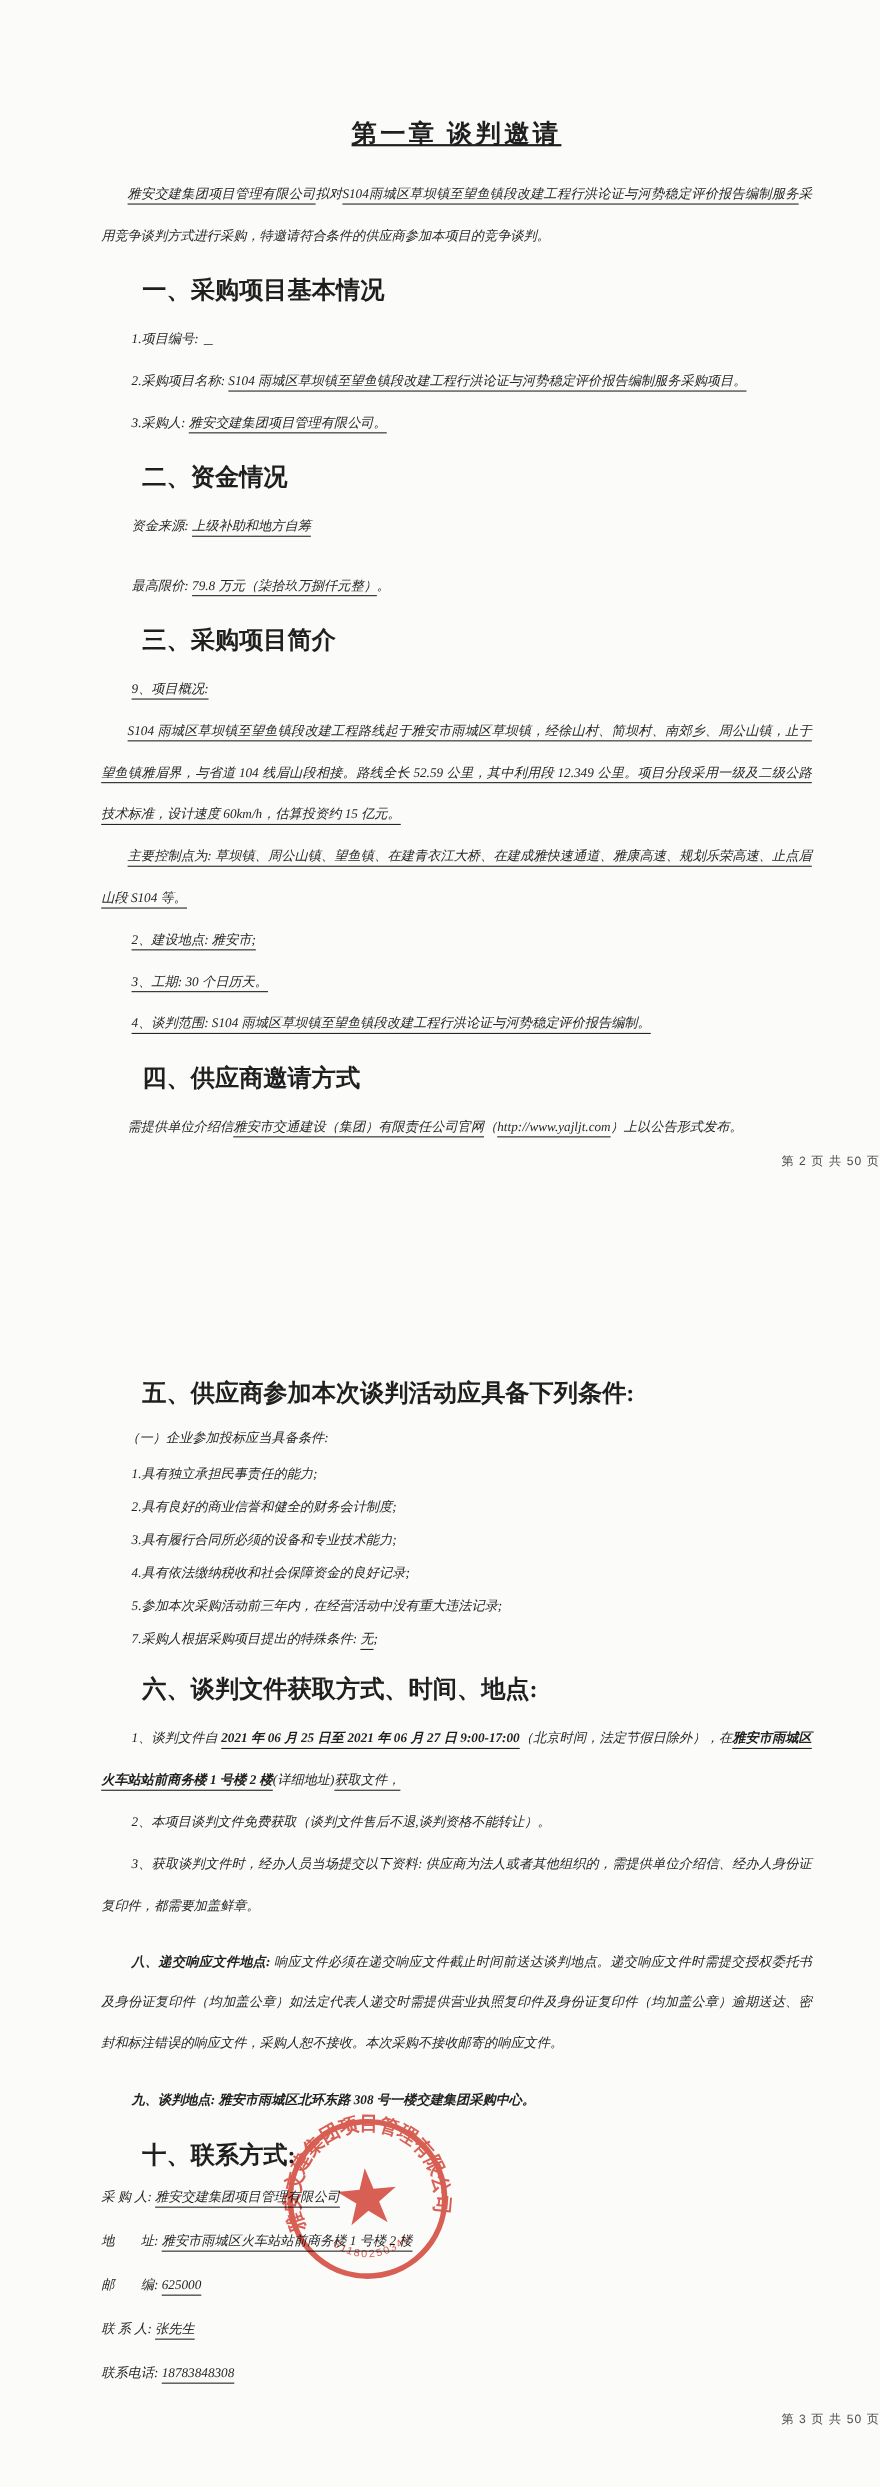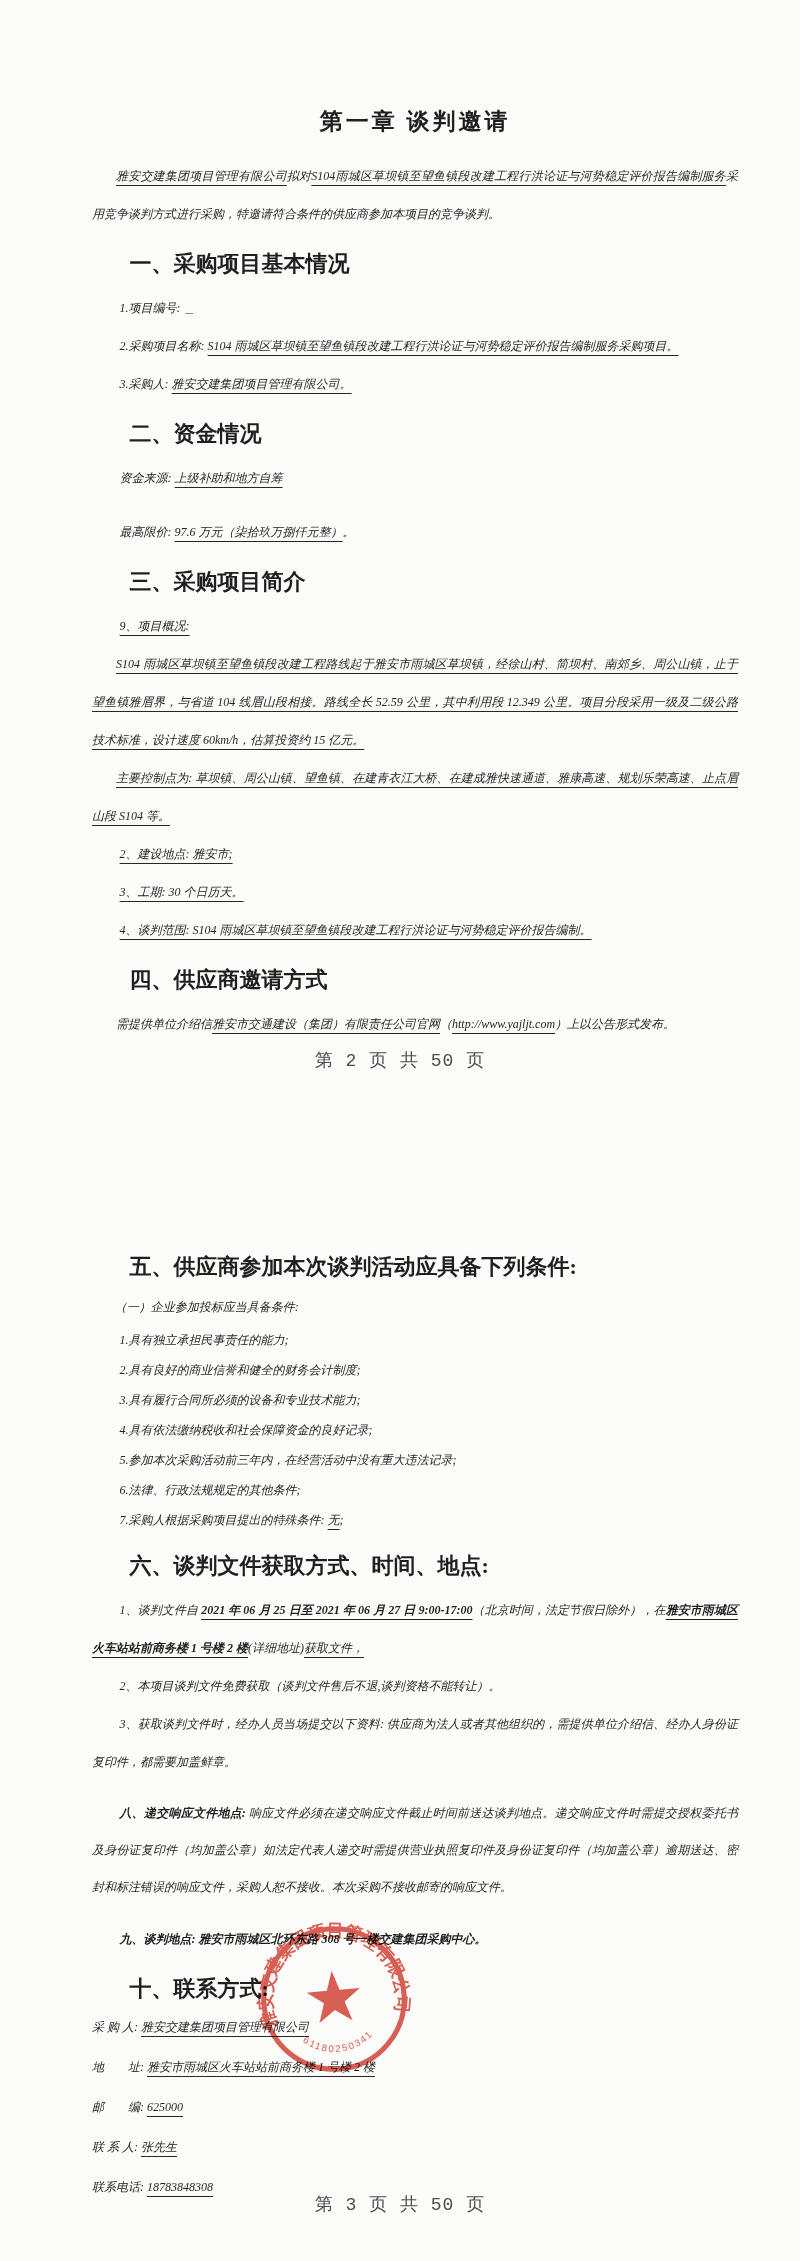--- a/index.html
+++ b/index.html
@@ -8,21 +8,21 @@
     background:#fbfbfa;
     font-family:"Liberation Serif","DejaVu Serif",serif;
     color:#262626;
   }
   .doc{position:relative;width:800px;height:2261px;overflow:hidden;}
   .page{position:relative;box-sizing:border-box;}
   #page-1{height:1160px;padding:106px 62px 0 92px;}
   #page-2{height:1101px;padding:92px 62px 0 92px;}
   .title{
     font-size:23px;font-weight:bold;text-align:center;
-    letter-spacing:3px;margin:0 0 20px 0;color:#1f1f1f;
+    letter-spacing:3px;margin:0 0 20px 0;color:#1f1f1f;text-decoration:underline;
   }
   .heading{
     font-size:22px;font-weight:bold;color:#1f1f1f;
     margin:16px 0 10px 0;text-indent:1.7em;
   }
   .content > .heading:first-child{margin-top:0;}
   .para{
     margin:0;font-size:12px;line-height:38px;
     text-align:justify;color:#262626;font-style:italic;
   }
@@ -32,23 +32,23 @@
   .v-sub{line-height:31px;text-indent:1.9em;margin:4px 0 2px;}
   .v-mt8{margin-top:8px;}
   .v-mt14{margin-top:14px;}
   .v-mt16{margin-top:16px;}
   .v-contact{line-height:26px;margin:0 0 14px 0;text-align:left;}
   .v-contact.v-mt8{margin-top:10px;}
   .u{text-decoration:underline;text-underline-offset:5px;text-decoration-thickness:1px;}
   .b{font-weight:bold;color:#1f1f1f;}
   .v-eight{line-height:37px;}
   .page-footer{
-    position:absolute;left:0;right:0;text-align:center;
-    font-size:18px;color:#4d4d4d;letter-spacing:1px;
-    font-family:Liberation Mono, monospace;
+    position:absolute;left:0;right:0;text-align:right;
+    font-size:11px;color:#4d4d4d;letter-spacing:1px;
+    font-family:Liberation Sans, sans-serif;
   }
   #page-1 .page-footer{top:1048px;}
   #page-2 .page-footer{top:1032px;}
   .seal{
     position:absolute;left:256px;top:1918px;width:156px;height:162px;
     opacity:.88;mix-blend-mode:multiply;transform:rotate(-5deg);
     pointer-events:none;
   }
   .seal svg{width:100%;height:100%;}
   .seal-name{font-family:"Liberation Sans","DejaVu Sans",sans-serif;font-weight:bold;font-size:23px;fill:#d84a3d;}
@@ -62,21 +62,21 @@
   <section class="page" id="page-1">
     <div class="content">
         <h1 class="title">第一章 谈判邀请</h1>
         <p class="para v-indent v-mt16"><span class="u ">雅安交建集团项目管理有限公司</span><span>拟对</span><span class="u ">S104雨城区草坝镇至望鱼镇段改建工程行洪论证与河势稳定评价报告编制服务</span><span>采用竞争谈判方式进行采购，特邀请符合条件的供应商参加本项目的竞争谈判。</span></p>
         <h2 class="heading">一、采购项目基本情况</h2>
         <p class="para v-item"><span>1.项目编号: </span><span>＿</span></p>
         <p class="para v-item"><span>2.采购项目名称: </span><span class="u ">S104 雨城区草坝镇至望鱼镇段改建工程行洪论证与河势稳定评价报告编制服务采购项目。</span></p>
         <p class="para v-item"><span>3.采购人: </span><span class="u ">雅安交建集团项目管理有限公司。</span></p>
         <h2 class="heading">二、资金情况</h2>
         <p class="para v-item v-mt8"><span>资金来源: </span><span class="u ">上级补助和地方自筹</span></p>
-        <p class="para v-item v-mt16"><span>最高限价: </span><span class="u ">97.6 万元（柒拾玖万捌仟元整）</span><span>。</span></p>
+        <p class="para v-item v-mt16"><span>最高限价: </span><span class="u ">79.8 万元（柒拾玖万捌仟元整）</span><span>。</span></p>
         <h2 class="heading">三、采购项目简介</h2>
         <p class="para v-item"><span class="u ">9、项目概况: </span></p>
         <p class="para v-indent"><span class="u ">S104 雨城区草坝镇至望鱼镇段改建工程路线起于雅安市雨城区草坝镇，经徐山村、简坝村、南郊乡、周公山镇，止于望鱼镇雅眉界，与省道 104 线眉山段相接。路线全长 52.59 公里，其中利用段 12.349 公里。项目分段采用一级及二级公路技术标准，设计速度 60km/h，估算投资约 15 亿元。</span></p>
         <p class="para v-indent"><span class="u ">主要控制点为: 草坝镇、周公山镇、望鱼镇、在建青衣江大桥、在建成雅快速通道、雅康高速、规划乐荣高速、止点眉山段 S104 等。</span></p>
         <p class="para v-item"><span class="u ">2、建设地点: 雅安市;</span></p>
         <p class="para v-item"><span class="u ">3、工期: 30 个日历天。</span></p>
         <p class="para v-item"><span class="u ">4、谈判范围: S104 雨城区草坝镇至望鱼镇段改建工程行洪论证与河势稳定评价报告编制。</span></p>
         <h2 class="heading">四、供应商邀请方式</h2>
         <p class="para v-indent"><span>需提供单位介绍信</span><span class="u ">雅安市交通建设（集团）有限责任公司官网</span><span>（</span><span class="u ">http://www.yajljt.com</span><span>）上以公告形式发布。</span></p>
       </div>
@@ -85,21 +85,20 @@
 
   <section class="page" id="page-2">
     <div class="content">
         <h2 class="heading">五、供应商参加本次谈判活动应具备下列条件:</h2>
         <p class="para v-sub"><span>（一）企业参加投标应当具备条件:</span></p>
         <p class="para v-list"><span>1.具有独立承担民事责任的能力;</span></p>
         <p class="para v-list"><span>2.具有良好的商业信誉和健全的财务会计制度;</span></p>
         <p class="para v-list"><span>3.具有履行合同所必须的设备和专业技术能力;</span></p>
         <p class="para v-list"><span>4.具有依法缴纳税收和社会保障资金的良好记录;</span></p>
         <p class="para v-list"><span>5.参加本次采购活动前三年内，在经营活动中没有重大违法记录;</span></p>
-        <p class="para v-list"><span>6.法律、行政法规规定的其他条件;</span></p>
         <p class="para v-list"><span>7.采购人根据采购项目提出的特殊条件: </span><span class="u ">无</span><span>;</span></p>
         <h2 class="heading">六、谈判文件获取方式、时间、地点:</h2>
         <p class="para v-item"><span>1、谈判文件自 </span><span class="u b">2021 年 06 月 25 日至 2021 年 06 月 27 日 9:00-17:00</span><span>（北京时间，法定节假日除外），在</span><span class="u b">雅安市雨城区火车站站前商务楼 1 号楼 2 楼</span><span>(详细地址)</span><span class="u ">获取文件，</span></p>
         <p class="para v-item"><span>2、本项目谈判文件免费获取（谈判文件售后不退,谈判资格不能转让）。</span></p>
         <p class="para v-item"><span>3、获取谈判文件时，经办人员当场提交以下资料: 供应商为法人或者其他组织的，需提供单位介绍信、经办人身份证复印件，都需要加盖鲜章。</span></p>
         <p class="para v-item v-mt14 v-eight"><span class="b">八、递交响应文件地点: </span><span>响应文件必须在递交响应文件截止时间前送达谈判地点。递交响应文件时需提交授权委托书及身份证复印件（均加盖公章）如法定代表人递交时需提供营业执照复印件及身份证复印件（均加盖公章）逾期送达、密封和标注错误的响应文件，采购人恕不接收。本次采购不接收邮寄的响应文件。</span></p>
         <p class="para v-item v-mt14"><span class="b">九、谈判地点: </span><span class="b">雅安市雨城区北环东路 308 号一楼交建集团采购中心。</span></p>
         <h2 class="heading">十、联系方式:</h2>
         <p class="para v-contact v-mt8"><span>采 购 人: </span><span class="u ">雅安交建集团项目管理有限公司</span></p>
         <p class="para v-contact"><span>地　　址: </span><span class="u ">雅安市雨城区火车站站前商务楼 1 号楼 2 楼</span></p>

